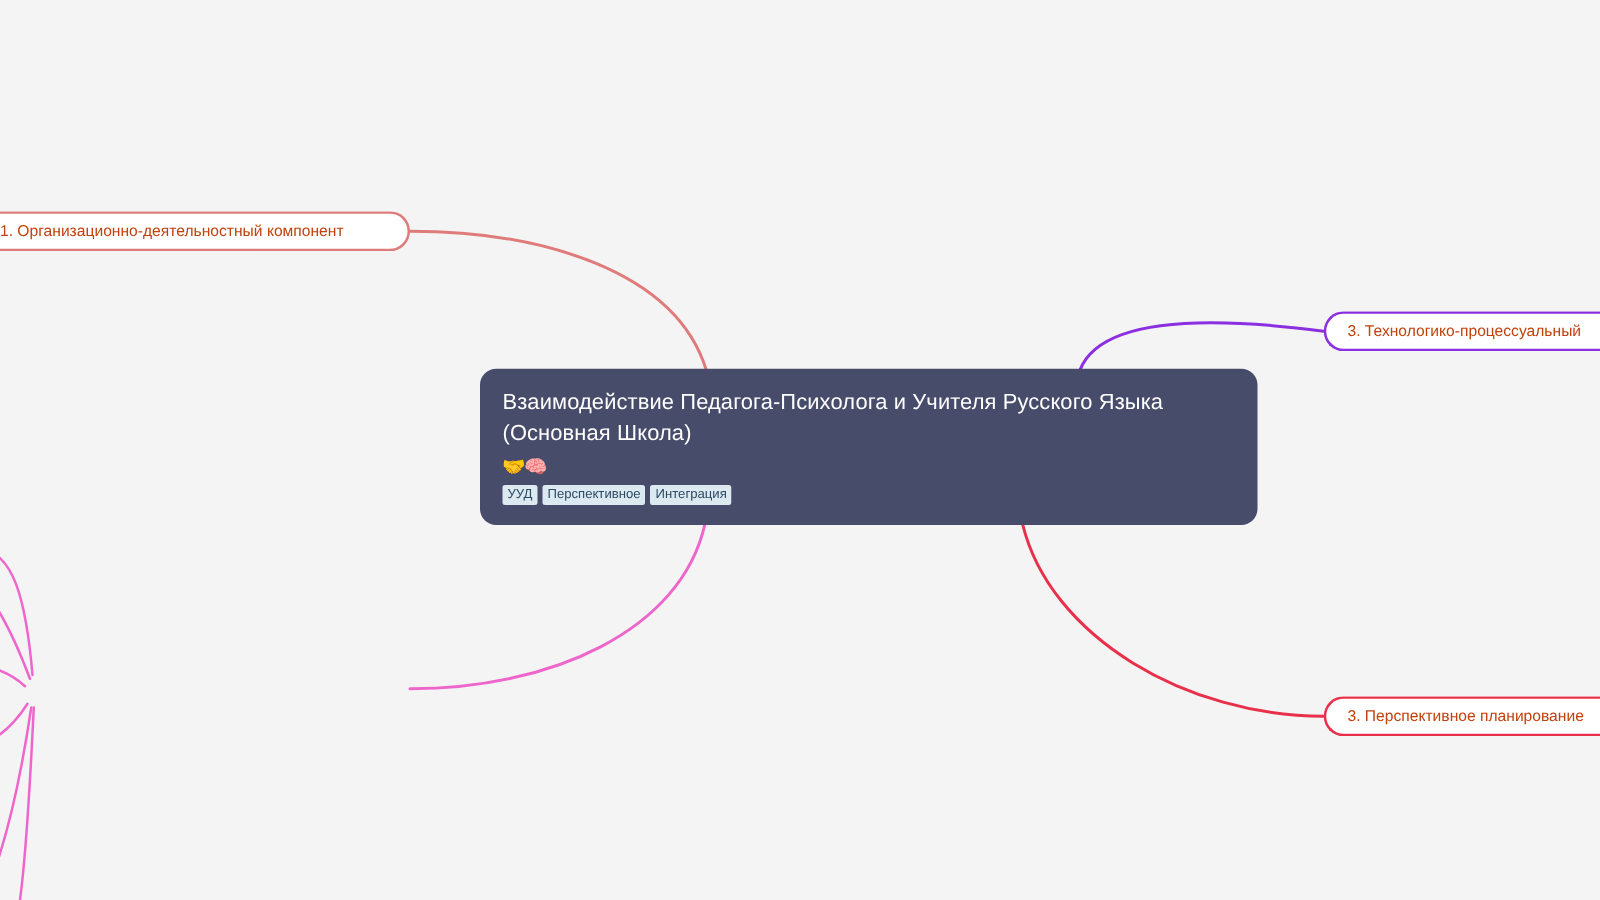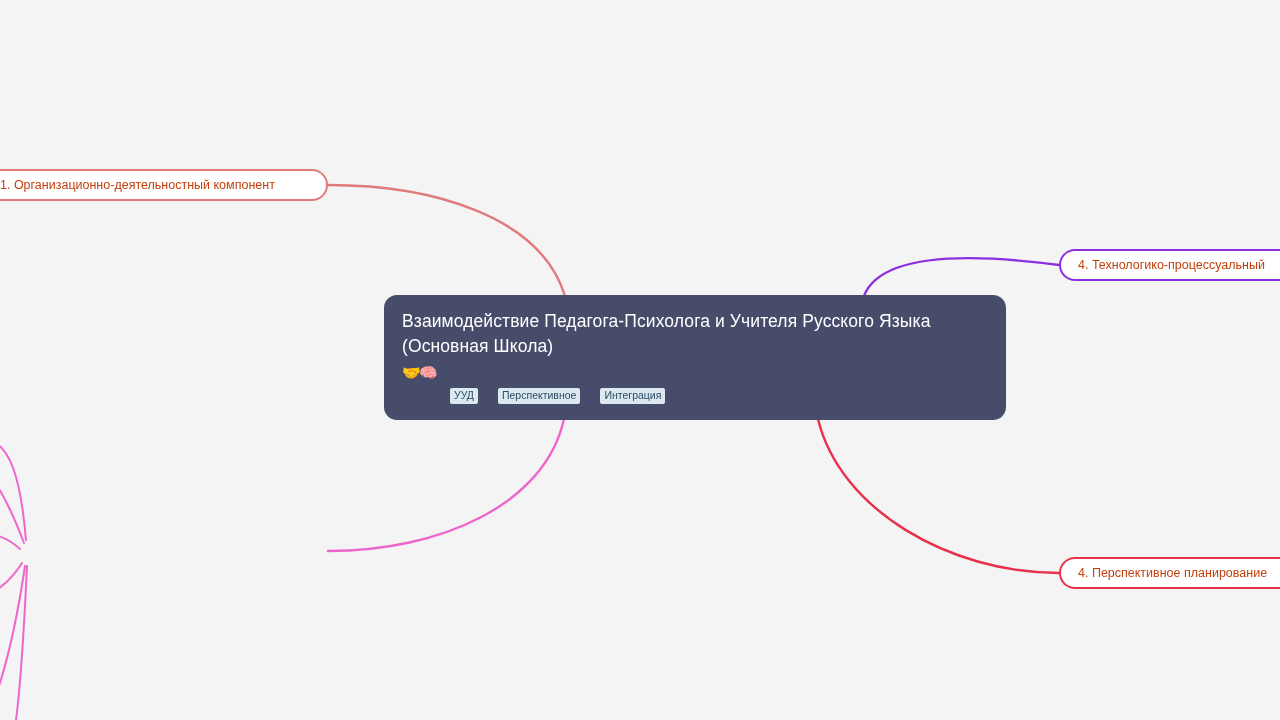--- a/index.html
+++ b/index.html
@@ -53,23 +53,22 @@
   #central-emoji-row {
     margin-top: 5px;
     font-size: 15px;
     line-height: 18px;
     letter-spacing: -1px;
     font-family: "DejaVu Sans", sans-serif;
   }
   #central-tag-row {
     margin-top: 6px;
     display: flex;
-    gap: 20px;
+    gap: 4px;
     align-items: center;
-    margin-left: 48px;
   }
   .tag-chip {
     background: #dce9f0;
     color: #2b4a63;
     font-size: 10.5px;
     line-height: 13px;
     padding: 1px 4px 2px 4px;
     border-radius: 2px;
     white-space: nowrap;
     font-family: "Liberation Sans", sans-serif;
@@ -167,21 +166,21 @@
       <span class="tag-chip">Перспективное</span>
       <span class="tag-chip">Интеграция</span>
     </div>
   </div>
 
   <div class="branch-node" id="branch-node-1">
     <span class="branch-label">1. Организационно-деятельностный компонент</span>
   </div>
 
   <div class="branch-node" id="branch-node-2">
-    <span class="branch-label">4. Технологико-процессуальный</span>
+    <span class="branch-label">3. Технологико-процессуальный</span>
   </div>
 
 
   <div class="branch-node" id="branch-node-4">
-    <span class="branch-label">4. Перспективное планирование</span>
+    <span class="branch-label">3. Перспективное планирование</span>
   </div>
 
 </div>
 
 </body></html>

